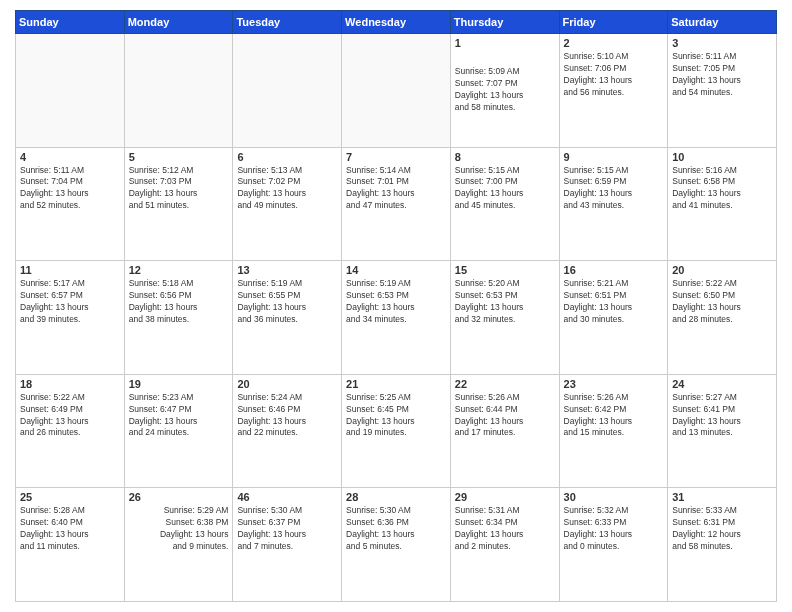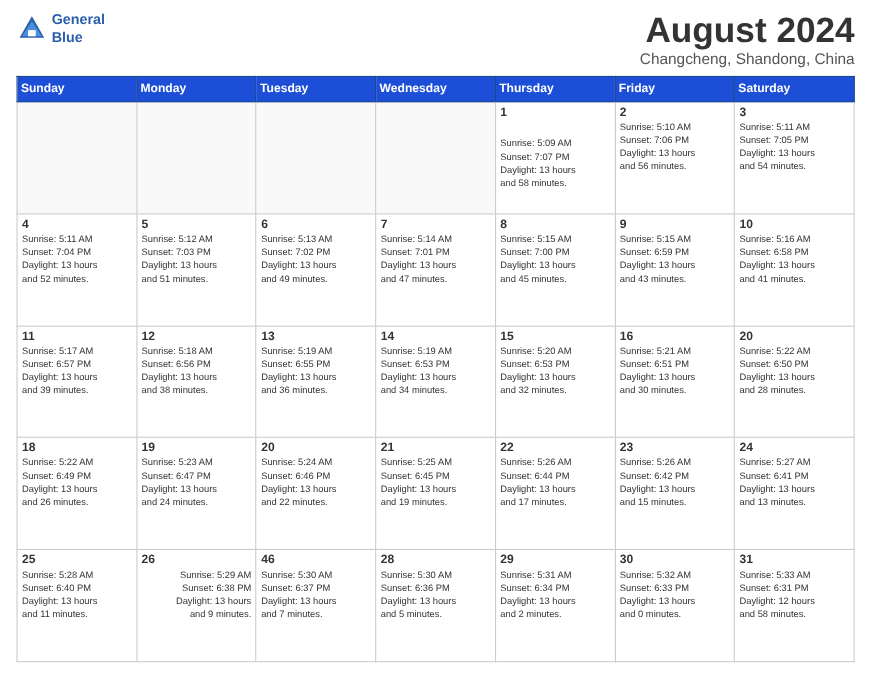--- a/index.html
+++ b/index.html
@@ -92,37 +92,20 @@
     .day-detail {
       font-size: 8.5px;
       color: #333;
       line-height: 1.4;
     }
   </style>
 </head>
 <body>
 
 <div class="page">
-  <div class="header">
-    <div class="logo">
-      <svg class="logo-icon" viewBox="0 0 40 40">
-        <polygon points="20,4 36,32 4,32" fill="#2a5fac"></polygon>
-        <polygon points="20,10 33,30 7,30" fill="#4a90d9"></polygon>
-        <rect x="15" y="22" width="10" height="8" fill="#fff"></rect>
-      </svg>
-      <div class="logo-text">
-        <div><span>General</span></div>
-        <div><span>Blue</span></div>
-      </div>
-    </div>
-    <div class="title-block">
-      <div class="main-title">August 2024</div>
-      <div class="subtitle">Changcheng, Shandong, China</div>
-    </div>
-  </div>
 
   <table class="calendar">
     <thead>
       <tr>
       <th>Sunday</th>
           <th>Monday</th>
           <th>Tuesday</th>
           <th>Wednesday</th>
           <th>Thursday</th>
           <th>Friday</th>

